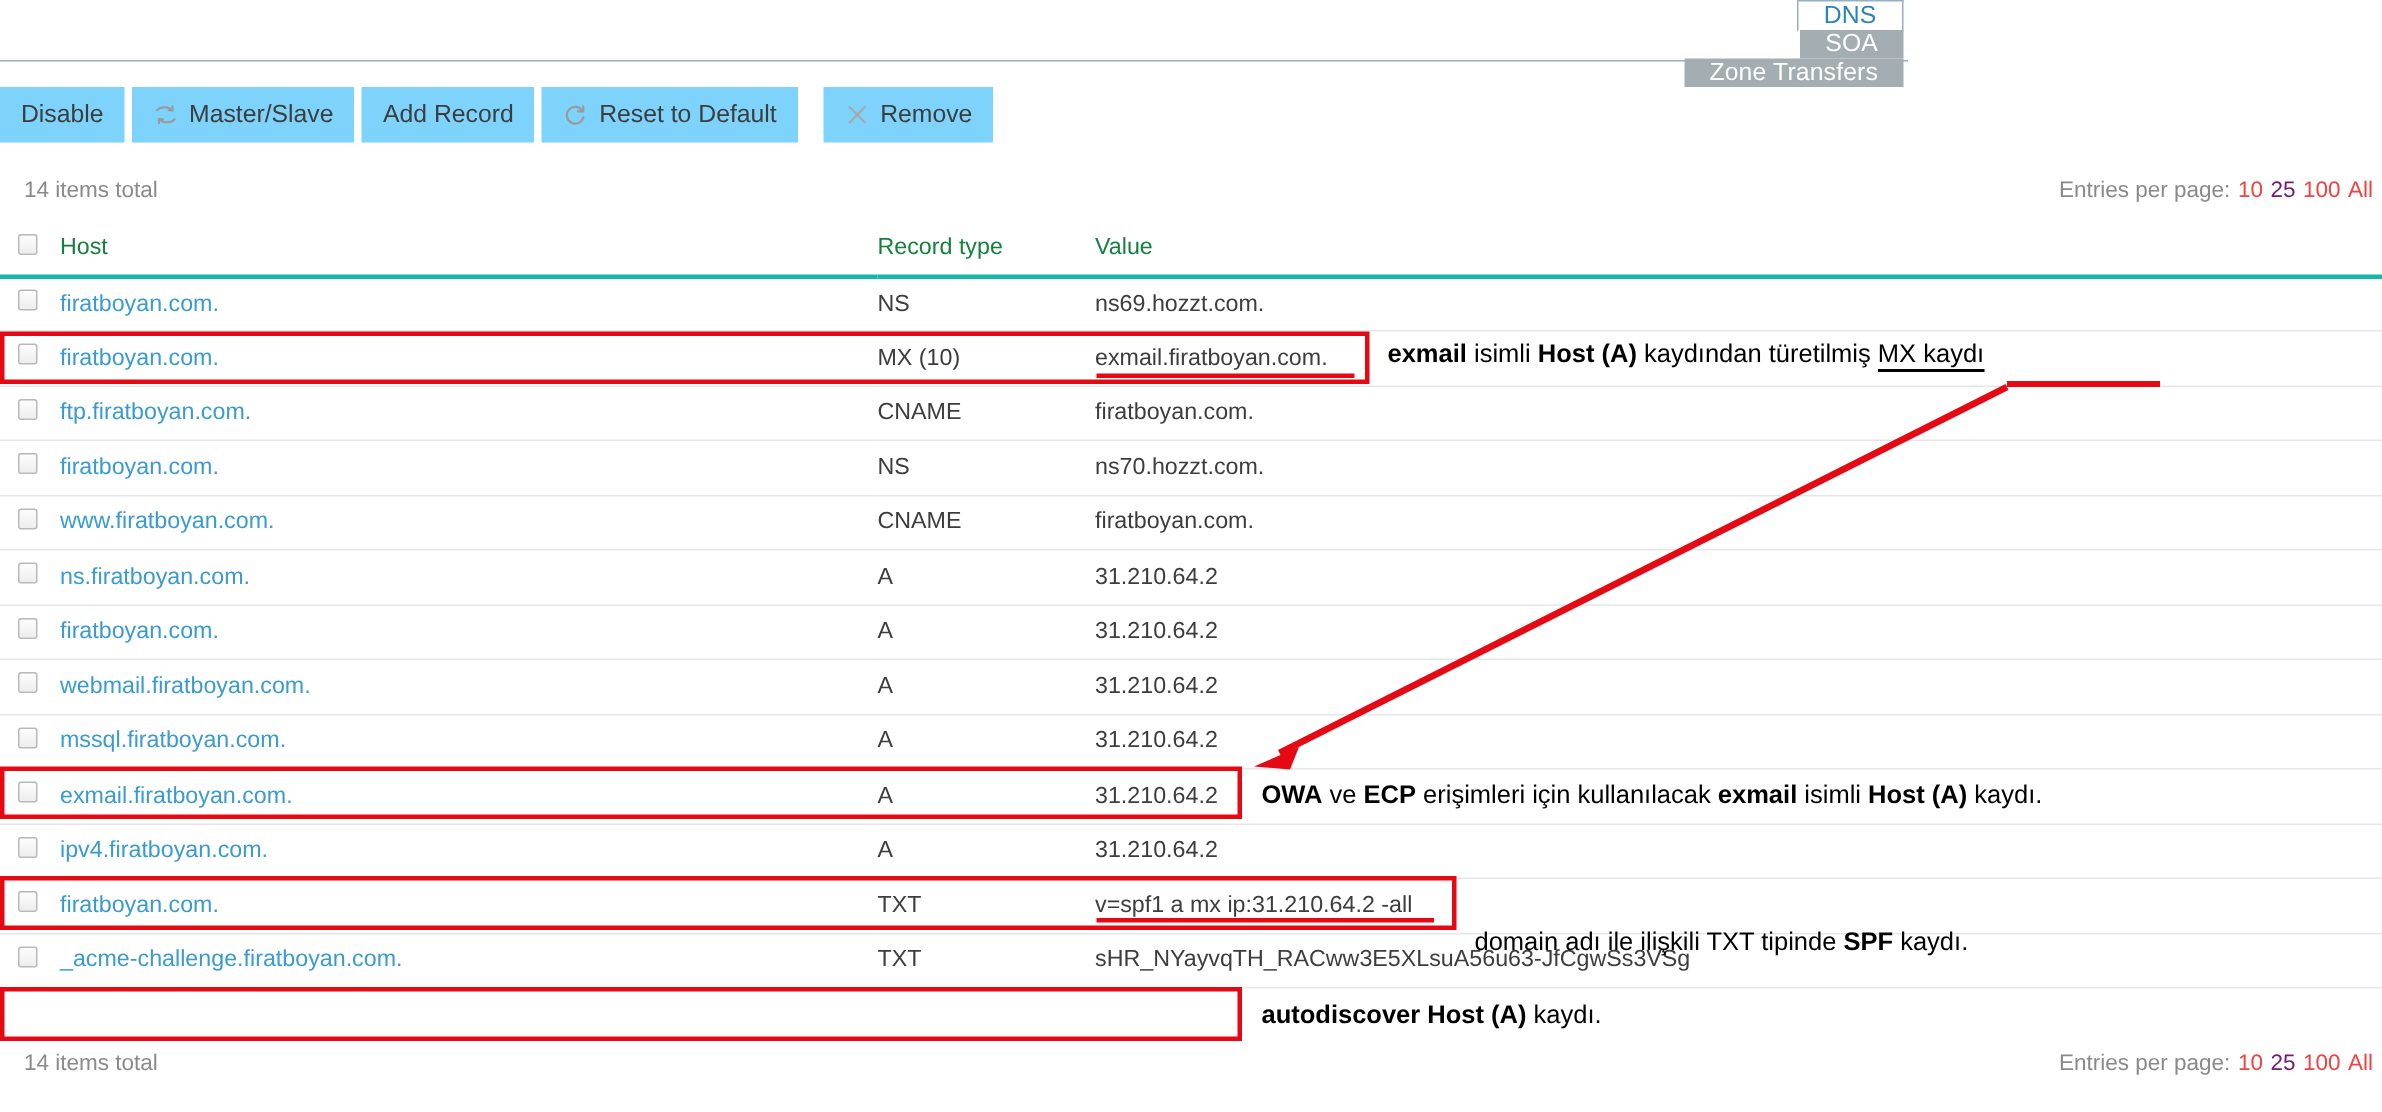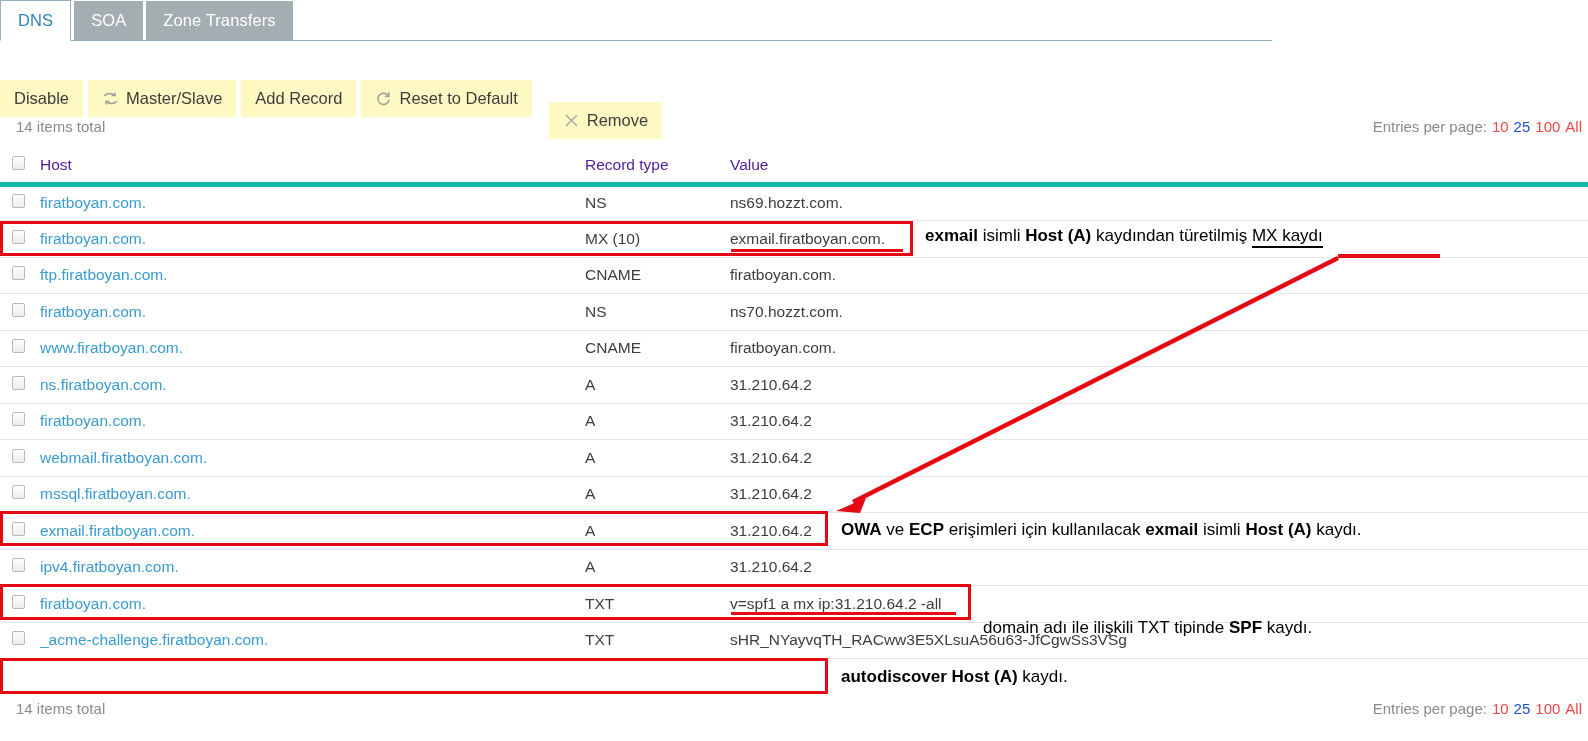--- a/index.html
+++ b/index.html
@@ -15,21 +15,21 @@
     width: 1588px; height: 741px;
     overflow: hidden;
     background: #fff;
   }
 
   
   .tabbar {
     position: absolute; left: 0; top: 0;
     width: 1272px; height: 41px;
     border-bottom: 1px solid #95b0c0;
-    display: flex; align-items: flex-end;
+    display: flex; align-items: flex-end; flex-direction: column;
   }
   .tab {
     height: 40px;
     padding: 0 17px;
     display: flex; align-items: center; justify-content: center;
     font-size: 16.5px;
     letter-spacing: 0.1px;
     cursor: pointer;
     user-select: none;
   }
@@ -50,71 +50,71 @@
     height: 41px;
   }
 
   
   .toolbar {
     position: absolute; left: 0; top: 58px;
     display: flex; align-items: center;
   }
   .tbtn {
     height: 37px;
-    background: #fef9c3;
+    background: #7dd3fc;
     border: none;
     color: #3d3d3d;
     font-size: 16.5px;
     font-family: "Liberation Sans", sans-serif;
     padding: 0 14px;
     margin-right: 5px;
     display: flex; align-items: center; gap: 7px;
     cursor: pointer;
     white-space: nowrap;
   }
   .tbtn .ic { display: inline-flex; align-items: center; }
-  .tbtn.gap-left { margin-left: 12px; margin-top: 44px; }
+  .tbtn.gap-left { margin-left: 12px; }
 
   
   .meta-row {
     position: absolute; left: 0;
     width: 1588px;
     font-size: 15px;
     color: #8a8a8a;
     display: flex; align-items: baseline; padding-left: 13px;
   }
   .meta-row .total { margin-left: 3px; }
   .meta-row .pager { margin-left: auto; margin-right: 6px; white-space: nowrap; }
   .pager .lbl { color: #8a8a8a; }
   .pager a {
     color: #ef4444;
     text-decoration: none;
     margin-left: 5px;
     cursor: pointer;
   }
-  .pager a.sel { color: #1d4ed8; }
+  .pager a.sel { color: #701a75; }
 
   
   .tbl {
     position: absolute; left: 0; top: 148px;
     width: 1588px;
     border-collapse: collapse;
     font-size: 15.5px;
   }
   .tbl th, .tbl td {
     text-align: left;
     font-weight: normal;
     padding: 0;
     vertical-align: middle;
   }
   .tbl thead th {
     height: 36px;
-    color: #4c1d95;
+    color: #15803d;
     font-size: 15.5px;
-    border-bottom: 5px solid #14b8a6;
+    border-bottom: 3px solid #14b8a6;
   }
   .tbl tbody tr { height: 36.5px; }
   .tbl tbody td { border-bottom: 1px solid #e6e6e6; color: #3d3d3d; }
   .c-chk   { width: 40px; padding-left: 12px !important; }
   .c-host  { width: 545px; }
   .c-type  { width: 145px; }
   .c-val   { width: 858px; }
   .hostlink {
     color: #3a9bd0;
     text-decoration: none;

